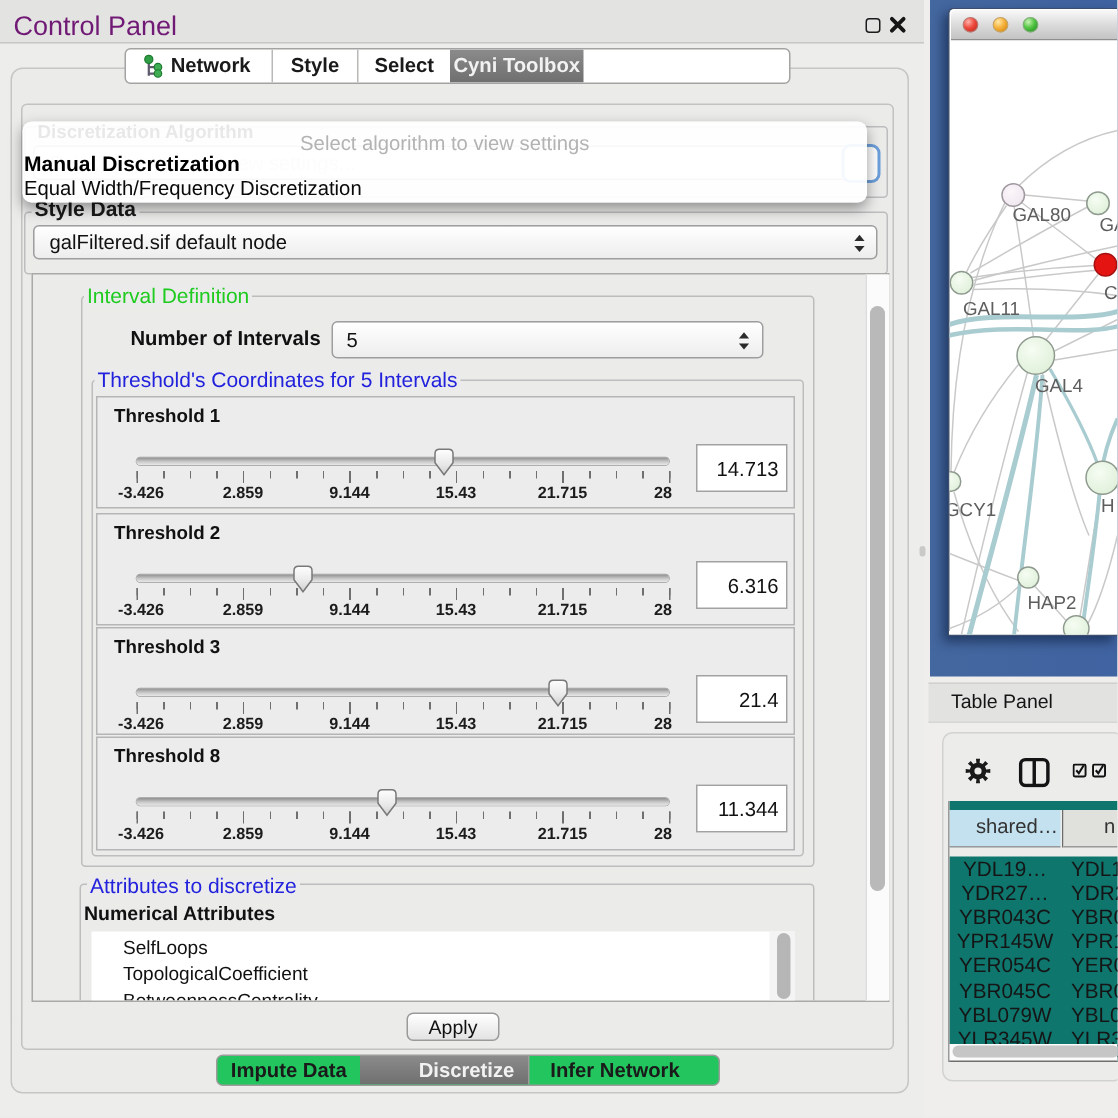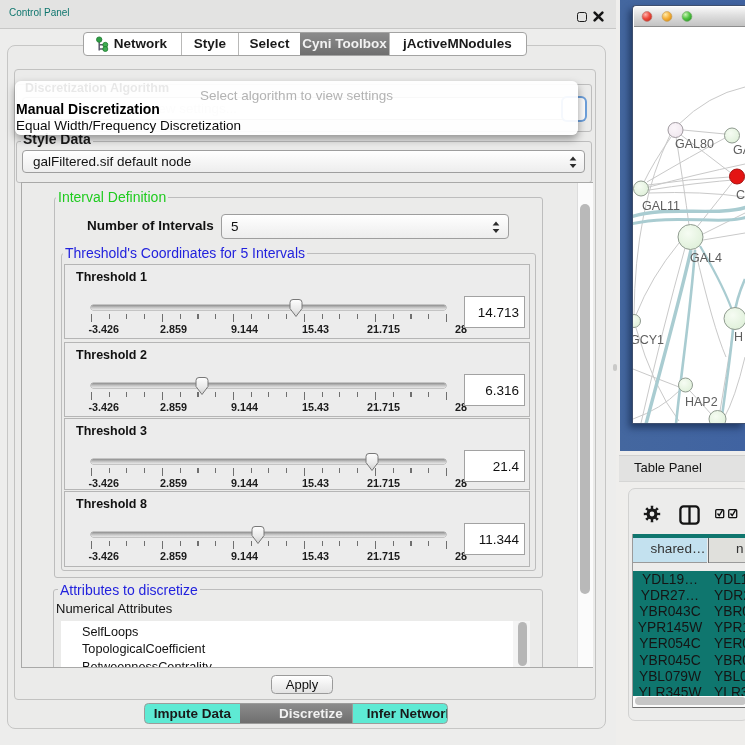--- a/index.html
+++ b/index.html
@@ -11,39 +11,39 @@
   .combo{position:absolute;background:linear-gradient(#ffffff,#f4f4f4 60%,#ededed);
          border:1px solid #9e9e9e;border-radius:4px;font-size:13.5px;color:#111;}
   .tpanel{position:absolute;left:42px;width:464px;background:#ececec;border:1px solid #b5b5b5;}
   .tlabel{position:absolute;left:11px;top:5px;font-size:12.5px;font-weight:bold;color:#111;}
   .track{position:absolute;left:26px;top:40px;width:355px;height:5px;border-radius:3px;
          background:linear-gradient(#8f8f8f,#c9c9c9 55%,#e8e8e8);box-shadow:0 0 0 0.5px #9b9b9b;}
   .ticks{position:absolute;left:26px;top:49px;width:356px;height:5px;
          background:repeating-linear-gradient(to right,#6f6f6f 0 1px,transparent 1px 17.75px);}
   .ticks2{position:absolute;left:26px;top:49px;width:356px;height:8px;
          background:repeating-linear-gradient(to right,#6f6f6f 0 1px,transparent 1px 71px);}
-  .slbl{position:absolute;top:57.5px;font-size:10.8px;font-weight:bold;color:#1c1c1c;width:50px;text-align:right;}
+  .slbl{position:absolute;top:57.5px;font-size:10.8px;font-weight:bold;color:#1c1c1c;width:50px;text-align:center;}
   .vbox{position:absolute;left:399px;top:31px;width:54px;height:30px;background:#fff;
         border:1px solid #a2a2a2;font-size:13.5px;color:#111;text-align:right;
         line-height:31px;padding-right:5px;}
   .thumb{position:absolute;top:32px;}
   .seg{flex:0 0 auto;display:block;height:100%;font-size:13.5px;font-weight:600;color:#1a1a1a;
        text-align:center;box-sizing:border-box;}
   .segsel{background:linear-gradient(#8b8b8b,#6f6f6f);color:#f2f2f2;}
   .listitem{font-size:12.7px;color:#111;line-height:17.4px;padding-left:21px;white-space:nowrap;}
   .trow{position:absolute;left:0;width:120px;height:16.1px;font-size:13.8px;color:#151515;}
   .trow .c1{position:absolute;left:0;top:0;width:74px;text-align:center;}
   .trow .c2{position:absolute;left:81px;top:0;}
 </style>
 </head>
 <body>
 
 <div class="abs" style="left:0;top:0;width:616px;height:730px;background:#ededec;"></div>
 <div class="abs" style="left:0;top:0;width:616px;height:28px;background:#e3e3e2;border-bottom:1px solid #c7c7c6;"></div>
-<div class="abs" style="left:9px;top:7px;font-size:10px;color:#0f766e;">Control Panel</div>
+<div class="abs" style="left:9px;top:7px;font-size:18px;color:#701a75;">Control Panel</div>
 
 <div class="abs" style="left:577px;top:11.5px;width:8px;height:8px;border:1.5px solid #1b1b1b;border-radius:2.5px;"></div>
 <svg class="abs" style="left:592px;top:9.5px;" width="13" height="13">
     <path d="M2.6,2.6 L10.4,10.4 M10.4,2.6 L2.6,10.4" stroke="#151515" stroke-width="2.6" stroke-linecap="round"></path>
   </svg>
 
 <div class="abs" style="left:7px;top:45px;width:599px;height:684px;background:#ebebea;border:1px solid #c6c6c5;border-radius:8px;box-sizing:border-box;"></div>
 
 <div class="abs" style="left:14px;top:69px;width:582px;height:631px;background:#ebebea;border:1px solid #c2c2c1;border-radius:4px;box-sizing:border-box;"></div>
 
@@ -54,21 +54,20 @@
           <path d="M3.2,5 L3.2,14.5 M3.2,8.8 L8.3,8.8 M3.2,13 L8.3,13"></path>
         </g>
         <circle cx="3.2" cy="3.6" r="2.7" fill="#2f9e44" stroke="#1d7a30" stroke-width="0.8"></circle>
         <circle cx="9.3" cy="8.8" r="2.5" fill="#3fae52" stroke="#1d7a30" stroke-width="0.8"></circle>
         <circle cx="9.3" cy="13" r="2.5" fill="#3fae52" stroke="#1d7a30" stroke-width="0.8"></circle>
       </svg>
     Network</div>
   <div class="seg" style="width:57px;line-height:22px;border-left:1px solid #b9b9b8;">Style</div>
   <div class="seg" style="width:62px;line-height:22px;border-left:1px solid #b9b9b8;">Select</div>
   <div class="seg segsel" style="width:89px;line-height:22px;">Cyni Toolbox</div>
-  <div class="seg" style="width:136px;line-height:22px;border-left:1px solid #b9b9b8;">jActiveMNodules</div>
 </div>
 
 <div class="gbox" style="left:16px;top:84px;width:574px;height:46px;"></div>
 <div class="combo" style="left:22px;top:97px;width:560px;height:21px;background:#f7f7f7;">
   <span style="position:absolute;left:10px;top:3px;color:#d2d2d2;">Select algorithm to view settings...</span>
 </div>
 <div class="abs" style="left:561px;top:96px;width:22px;height:22px;background:#fcfcfc;border:2.5px solid rgba(100,153,215,0.95);border-radius:6px;"></div>
 
 <div class="abs" style="left:15px;top:81px;width:563px;height:54px;background:rgba(255,255,255,0.93);border-radius:6px;box-shadow:0 4px 9px rgba(0,0,0,0.38);z-index:40;"></div>
 <div class="abs" style="left:25px;top:80.5px;font-size:12.5px;font-weight:600;color:rgba(40,40,40,0.10);z-index:41;">Discretization Algorithm</div>
@@ -181,35 +180,35 @@
     <div class="slbl" style="left:285px;">21.715</div>
     <div class="slbl" style="left:352px;">28</div>
     <svg class="thumb" style="left:185.4px;top:33px;" width="16" height="20">
         <path d="M2,4.5 Q2,1.5 5,1.5 L11,1.5 Q14,1.5 14,4.5 L14,10.5 L8,18.5 L2,10.5 Z" fill="url(#thg)" stroke="#787878"></path>
       </svg>
     <div class="vbox">11.344</div>
   </div>
 
   <div class="gbox" style="left:31px;top:406px;width:488px;height:110px;"></div>
   <div class="grouplabel" style="left:36px;top:400px;color:#2222dd;">Attributes to discretize</div>
-  <div class="abs" style="left:34px;top:418px;font-size:13px;font-weight:normal;color:#111;">Numerical Attributes</div>
+  <div class="abs" style="left:34px;top:418px;font-size:13px;font-weight:bold;color:#111;">Numerical Attributes</div>
   <div class="abs" style="left:39px;top:438px;width:469px;height:46px;background:#fff;overflow:hidden;">
     <div style="padding-top:3px;">
       <div class="listitem">SelfLoops</div>
       <div class="listitem">TopologicalCoefficient</div>
       <div class="listitem">BetweennessCentrality</div>
     </div>
     <div class="abs" style="left:452px;top:0;width:17px;height:46px;background:#f4f4f4;"></div>
     <div class="abs" style="left:456.5px;top:1px;width:9px;height:44px;background:#b6b6b6;border-radius:4.5px;"></div>
   </div>
 </div>
 
 <div class="abs" style="left:271px;top:675px;width:62px;height:19px;background:linear-gradient(#ffffff,#eeeeee 60%,#e3e3e3);border:1px solid #9a9a9a;border-radius:4.5px;box-sizing:border-box;text-align:center;font-size:13px;color:#111;line-height:17px;">Apply</div>
 
-<div class="abs" style="left:144px;top:703px;width:304px;height:21px;background:#5eead4;border:1px solid #9c9c9b;border-radius:4.5px;box-sizing:border-box;overflow:hidden;display:flex;">
+<div class="abs" style="left:144px;top:703px;width:336px;height:21px;background:#22c55e;border:1px solid #9c9c9b;border-radius:4.5px;box-sizing:border-box;overflow:hidden;display:flex;">
   <div class="seg" style="width:95px;line-height:19px;">Impute Data</div>
   <div class="seg segsel" style="width:112px;line-height:19px;padding-left:30px;">Discretize Data</div>
   <div class="seg" style="width:115px;line-height:19px;border-left:1px solid #9c9c9b;">Infer Network</div>
 </div>
 
 <div class="abs" style="left:616px;top:0;width:129px;height:745px;background:#efeeec;"></div>
 <div class="abs" style="left:620px;top:0;width:125px;height:451px;background:linear-gradient(to right,#44679f,#4063a1);"></div>
 
 <div class="abs" style="left:619px;top:455px;width:126px;height:27px;background:#e2e2e1;border-top:1px solid #d0d0cf;border-bottom:1px solid #d6d6d5;box-sizing:border-box;"></div>
 <div class="abs" style="left:634px;top:460px;font-size:13px;color:#141414;">Table Panel</div>
@@ -225,21 +224,21 @@
   </svg>
 <svg class="abs" style="left:714.5px;top:508.5px;" width="24" height="10">
   <g fill="none" stroke="#111" stroke-width="1.3">
     <rect x="0.7" y="0.7" width="8" height="8" rx="1"></rect>
     <rect x="13.7" y="0.7" width="8" height="8" rx="1"></rect>
   </g>
   <path d="M2.5,4.5 L4.2,6.5 L7.5,1.2" fill="none" stroke="#111" stroke-width="1.4"></path>
   <path d="M15.5,4.5 L17.2,6.5 L20.5,1.2" fill="none" stroke="#111" stroke-width="1.4"></path>
 </svg>
 
-<div class="abs" style="left:633px;top:533.5px;width:112px;height:25px;border-top:4px solid #0f766e;box-sizing:border-box;">
+<div class="abs" style="left:633px;top:533.5px;width:112px;height:25px;border-top:6px solid #0f766e;box-sizing:border-box;">
   <div class="abs" style="left:0;top:0;width:74px;height:25px;background:#c3e1ef;border-bottom:1px solid #9a9a9a;box-sizing:border-box;"></div>
   <div class="abs" style="left:74.5px;top:0;width:1.5px;height:25px;background:#6b6b6b;"></div>
   <div class="abs" style="left:76px;top:0;width:36px;height:25px;background:#e0e0dc;border-bottom:1px solid #9a9a9a;box-sizing:border-box;"></div>
   <div class="abs" style="left:8px;top:3.5px;width:74px;text-align:center;font-size:13.5px;color:#333;">shared…</div>
   <div class="abs" style="left:103px;top:3.5px;font-size:13.5px;color:#333;">n</div>
 </div>
 <div class="abs" id="tablerows" style="left:633px;top:571px;width:132px;height:137px;background:#0f766e;overflow:hidden;">
   <div class="trow" style="top:1px;">
       <span class="c1">YDL19…</span>
       <span class="c2">YDL194W</span>

